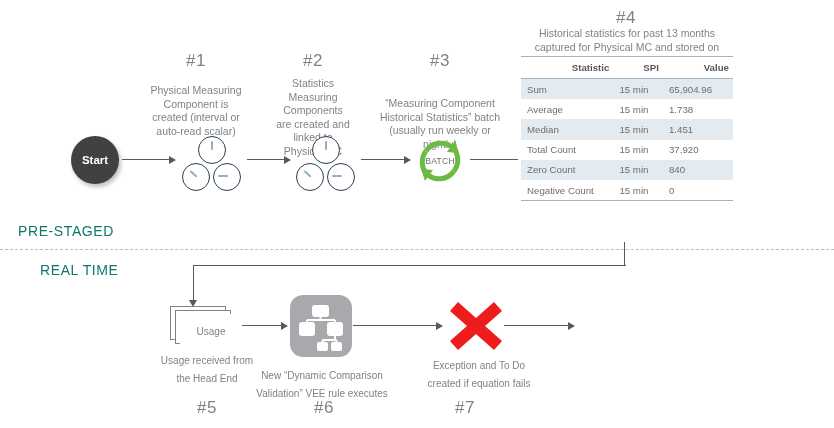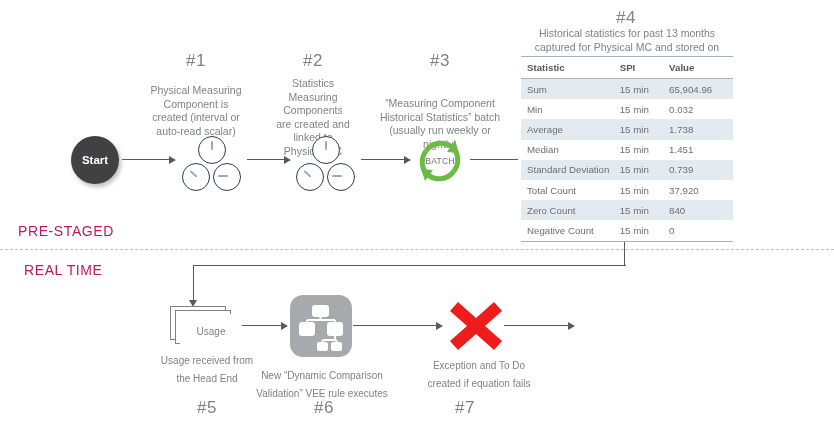--- a/index.html
+++ b/index.html
@@ -73,32 +73,32 @@
   
   .veebox{
     position:absolute;background:#a7a9ac;border-radius:13px;
   }
 
   
   .dashed{
     border-top:1.6px dashed #bcbec0;width:100%;height:0;
   }
   .bandlabel{
-    font-size:14px;color:#be185d;letter-spacing:.6px;white-space:nowrap;
+    font-size:14px;color:#0f766e;letter-spacing:.6px;white-space:nowrap;
   }
 
   
   .tbl-title{
     font-size:10.5px;line-height:13.5px;color:#808285;text-align:center;
   }
   table.stats{
     border-collapse:collapse;width:212px;font-size:9.7px;color:#6d6e71;
   }
   table.stats th{
-    text-align:left;font-weight:bold;color:#58595b;font-size:9.7px;
+    text-align:right;font-weight:bold;color:#58595b;font-size:9.7px;
     padding:5px 4px 5px 6px;
     border-top:1.1px solid #a0b3c4;border-bottom:1.1px solid #a0b3c4;
     background:#ffffff;
   }
   table.stats td{
     text-align:left;padding:4.6px 4px 4.6px 6px;font-weight:400;
   }
   table.stats tbody tr:nth-child(odd) td{background:#e4ebf0;}
   table.stats tbody tr:nth-child(even) td{background:#ffffff;}
   table.stats tbody tr:last-child td{border-bottom:1.1px solid #a0b3c4;margin-top:9px;}
@@ -182,38 +182,28 @@
           <th class="col-val">Value</th>
         </tr>
       </thead>
       <tbody>
         <tr>
           <td>Sum</td>
           <td>15 min</td>
           <td>65,904.96</td>
         </tr>
         <tr>
-          <td>Min</td>
-          <td>15 min</td>
-          <td>0.032</td>
-        </tr>
-        <tr>
           <td>Average</td>
           <td>15 min</td>
           <td>1.738</td>
         </tr>
         <tr>
           <td>Median</td>
           <td>15 min</td>
           <td>1.451</td>
-        </tr>
-        <tr>
-          <td>Standard Deviation</td>
-          <td>15 min</td>
-          <td>0.739</td>
         </tr>
         <tr>
           <td>Total Count</td>
           <td>15 min</td>
           <td>37,920</td>
         </tr>
         <tr>
           <td>Zero Count</td>
           <td>15 min</td>
           <td>840</td>
@@ -224,21 +214,21 @@
           <td>0</td>
         </tr>
       </tbody>
     </table>
   </div>
 
   <div class="abs bandlabel" style="left:18px;top:223px;">PRE-STAGED</div>
   <div class="abs" style="left:0px;top:249px;width:834px;">
     <div class="dashed"></div>
   </div>
-  <div class="abs bandlabel" style="left:24px;top:262px;">REAL TIME</div>
+  <div class="abs bandlabel" style="left:40px;top:262px;">REAL TIME</div>
 
   <div class="abs vline" style="left:624px;top:242px;height:24px;"></div>
   <div class="abs hline" style="left:193px;top:265px;width:433px;"></div>
   <div class="abs vline" style="left:193px;top:265px;height:38px;"></div>
   <div class="abs arrowD" style="left:189px;top:300px;"></div>
 
   <div class="abs" style="left:170px;top:306px;width:72px;height:44px;">
     <div class="doc" style="left:0px;top:0px;width:54px;height:32px;"></div>
     <div class="doc" style="left:5px;top:4px;width:54px;height:32px;"></div>
     <svg class="abs" style="left:10px;top:8px;" width="62" height="34">

